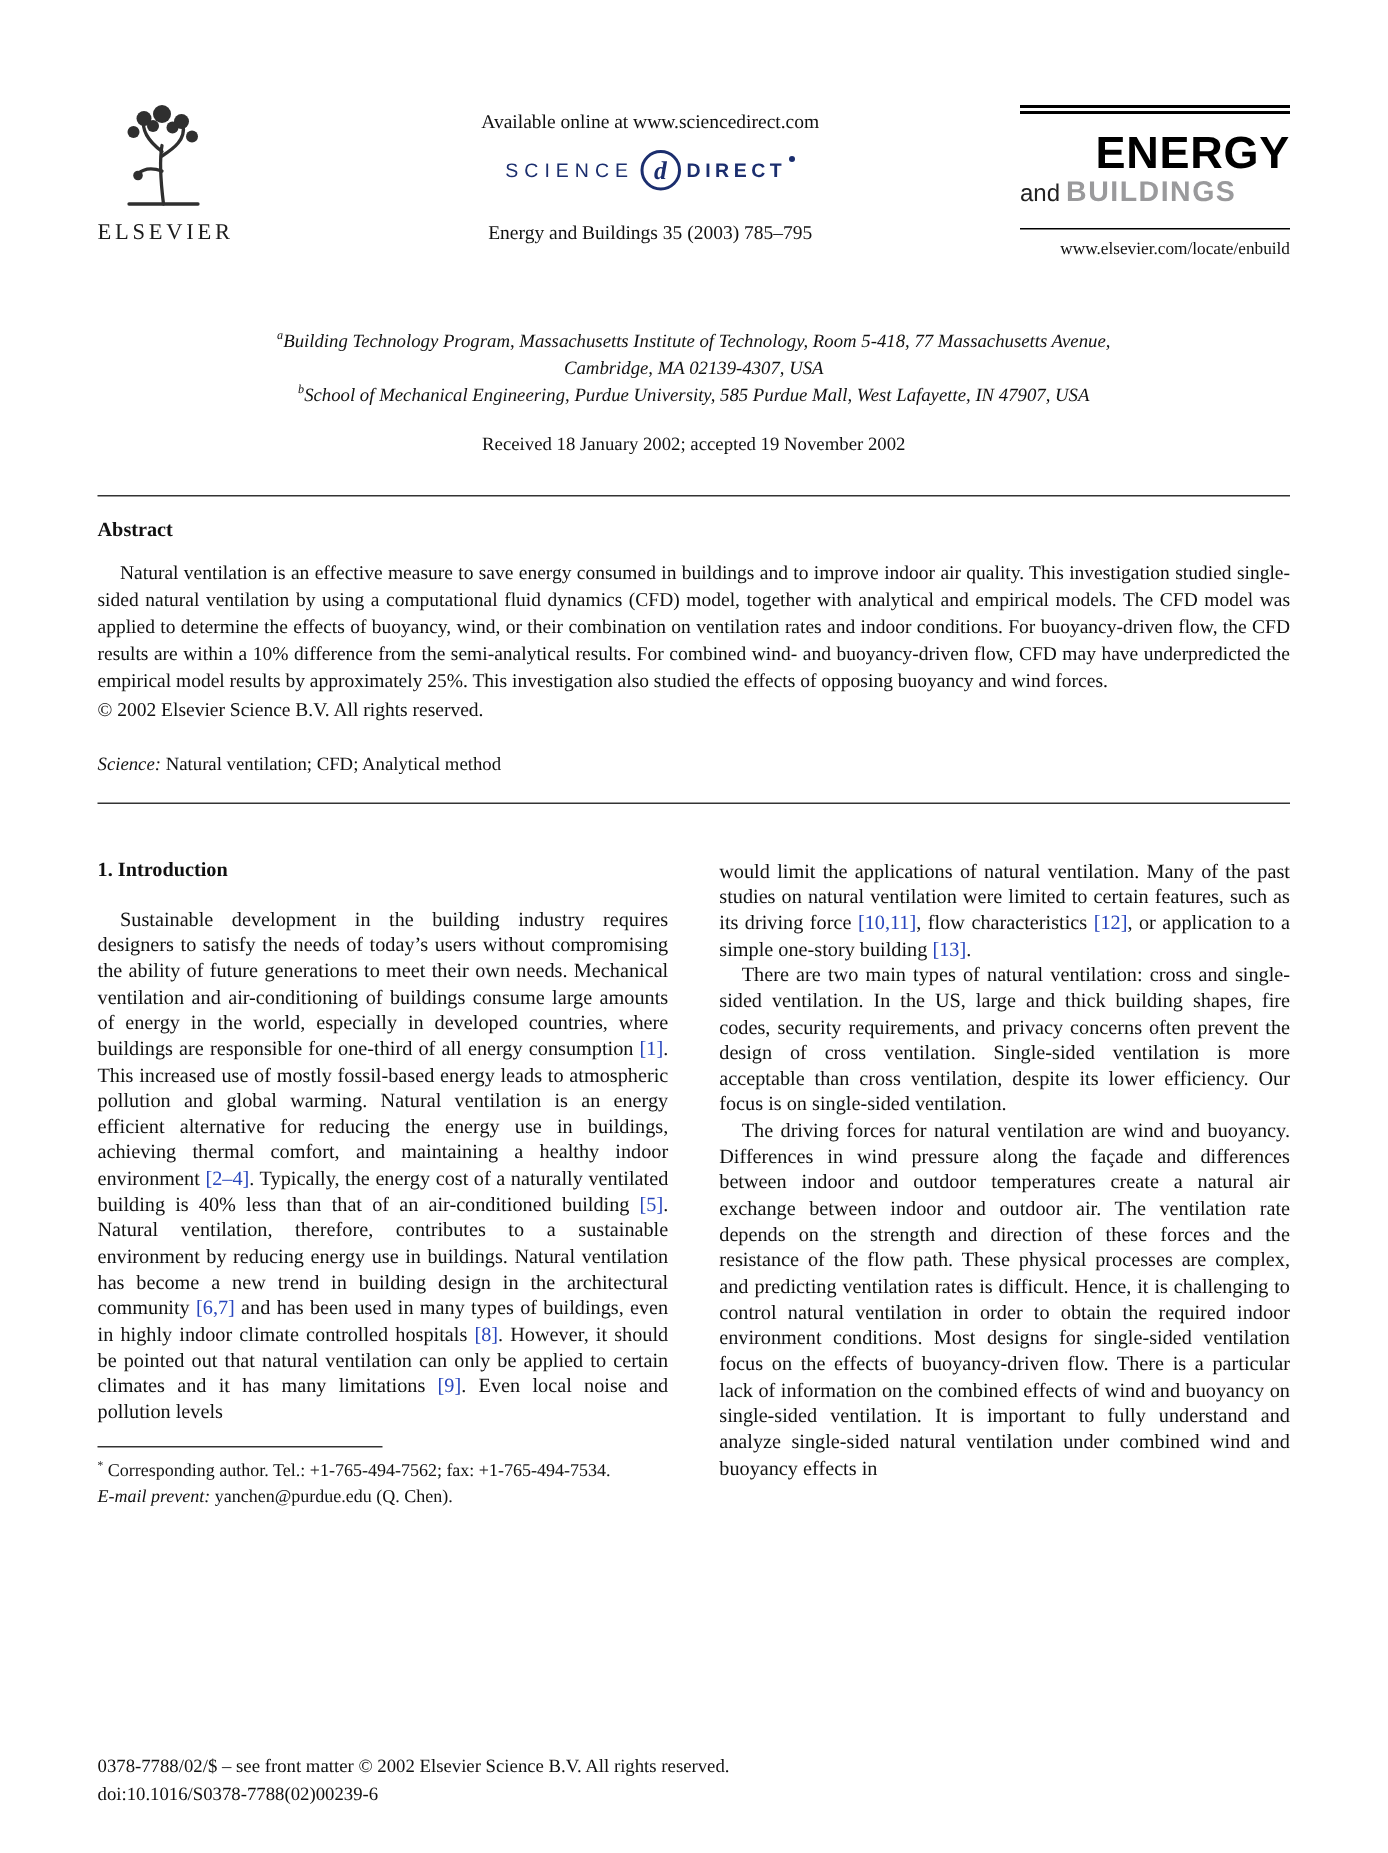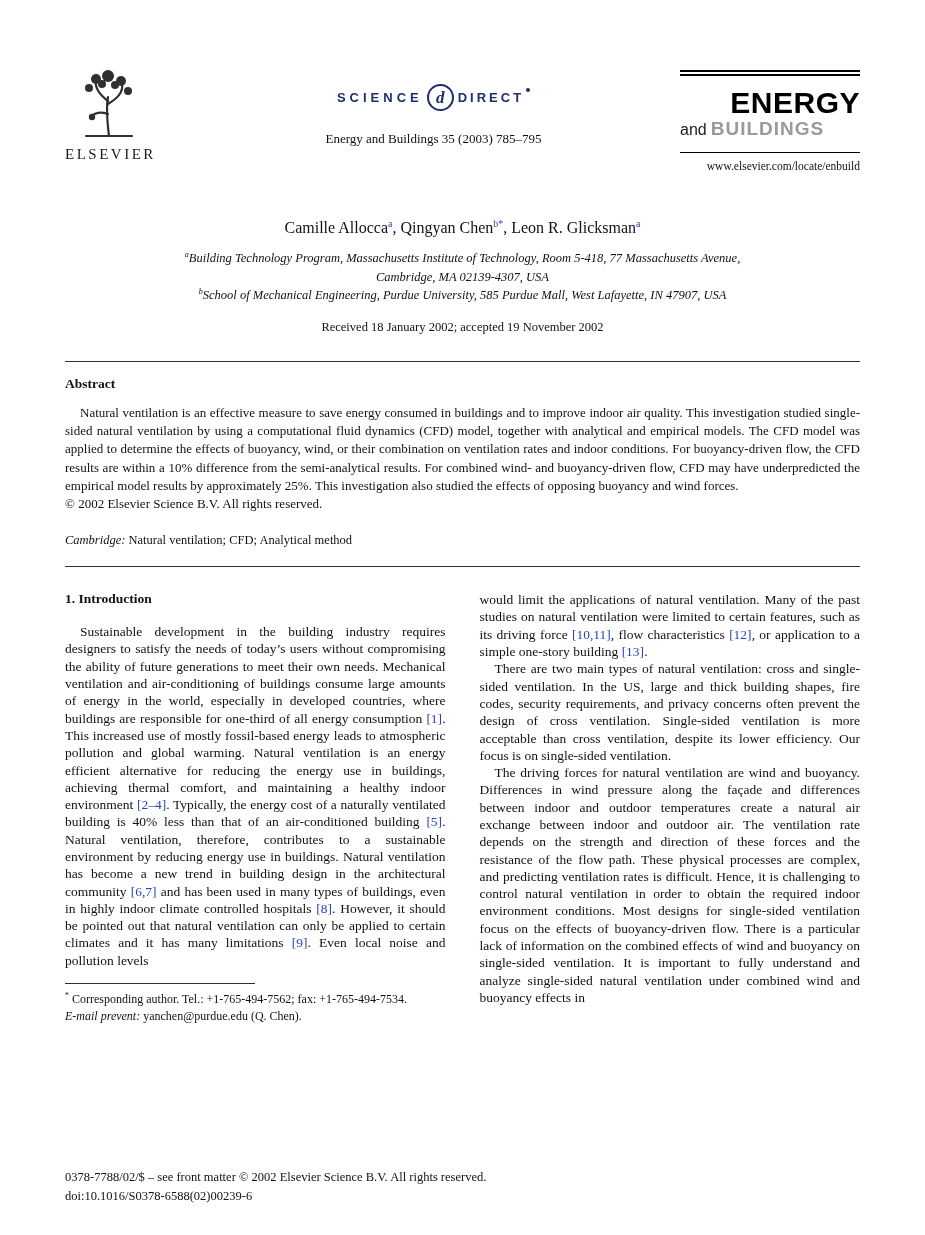--- a/index.html
+++ b/index.html
@@ -18,21 +18,21 @@
   }
   .page { position:absolute; inset:0; padding: 70px 65px 0 65px; }
 
   
   .header { display:flex; align-items:flex-start; }
   .h-left { width: 122px; }
   .elsevier-word { font-size: 15px; letter-spacing: 2.5px; margin-top: 2px; color:#1c1c1c; }
   .h-center { flex:1; text-align:center; padding-top: 3px; }
   .avail { font-size: 13px; }
   .sd-logo { margin-top: 11px; display:flex; align-items:center; justify-content:center; }
-  .sd-science { color: var(--navy); font-weight:bold; font-size:13px; letter-spacing:4px;
+  .sd-science { color: var(--navy); font-weight:normal; font-size:13px; letter-spacing:4px;
                 font-family:"Liberation Sans", sans-serif; }
   .sd-d-circle { width:27px; height:27px; border:2.5px solid var(--navy); border-radius:50%;
                  display:inline-flex; align-items:center; justify-content:center; margin:0 4px; }
   .sd-d { color:var(--navy); font-weight:bold; font-style:italic; font-size:17px; line-height:1; }
   .sd-direct { color: var(--navy); font-weight:bold; font-size:13px; letter-spacing:3px;
                font-family:"Liberation Sans", sans-serif; }
   .sd-reg { width:4px; height:4px; background:var(--navy); border-radius:50%;
             align-self:flex-start; margin-top:4px; margin-left:2px; }
   .journal-ref { font-size:13px; margin-top:20px; }
 
@@ -62,21 +62,21 @@
 
   
   .abstract h2 { font-size:13.5px; font-weight:bold; margin:14px 0 0 0; }
   .abstract .paras { margin-top:12px; }
   .para { margin:0; text-align:justify; }
   .abstract .para { font-size:13px; line-height:18.2px; }
   .para.indent { text-indent:15px; }
   .keywords { margin-top:20px; font-size:12.5px; }
 
   
-  .columns { display:flex; gap:34px; margin-top:24px; }
+  .columns { display:flex; gap:34px; margin-top:36px; }
   .col { flex:1; min-width:0; }
   .sec-heading { font-size:13.5px; font-weight:bold; margin:0 0 16px 0; }
   .col .para { font-size:13.5px; line-height:17.3px; }
 
   .s-ref { color: var(--ref-blue); }
   .s-supref { color: var(--ref-blue); vertical-align:super; font-size:0.62em; }
   .s-sup { vertical-align:super; font-size:0.65em; }
   .s-italic { font-style:italic; }
 
   
@@ -110,20 +110,21 @@
           <circle cx="63" cy="21" r="4"></circle>
           <circle cx="37" cy="14" r="4"></circle>
           <circle cx="50" cy="15" r="4"></circle>
           <circle cx="27" cy="47" r="3.2"></circle>
         </g>
       </svg>
       <div class="elsevier-word">ELSEVIER</div>
     </div>
 
     <div class="h-center">
+      <div class="avail">Available online at www.sciencedirect.com</div>
       <div class="sd-logo">
         <span class="sd-science">SCIENCE</span>
         <span class="sd-d-circle">
           <span class="sd-d">d</span>
         </span>
         <span class="sd-direct">DIRECT</span>
         <span class="sd-reg"></span>
       </div>
       <div class="journal-ref">Energy and Buildings 35 (2003) 785–795</div>
     </div>
@@ -134,37 +135,36 @@
       <div class="jlogo-line2">
         <span class="jand">and</span>
         <span class="jbuild">BUILDINGS</span>
       </div>
       <div class="jlogo-bottomrule"></div>
       <div class="jurl">www.elsevier.com/locate/enbuild</div>
     </div>
   </div>
 
   <div class="title-block">
-    <div class="authors"><span>Camille Allocca</span><span class="s-supref">a</span><span>, Qingyan Chen</span><span class="s-supref">b*</span><span>, Leon R. Glicksman</span><span class="s-supref">a</span></div>
     <div class="affils">
       <div class="affil"><span class="s-sup">a</span><span>Building Technology Program, Massachusetts Institute of Technology, Room 5-418, 77 Massachusetts Avenue, Cambridge, MA 02139-4307, USA</span></div>
       <div class="affil"><span class="s-sup">b</span><span>School of Mechanical Engineering, Purdue University, 585 Purdue Mall, West Lafayette, IN 47907, USA</span></div>
     </div>
     <div class="received">Received 18 January 2002; accepted 19 November 2002</div>
   </div>
 
   <hr class="rule rule-top">
   <section class="abstract">
     <h2>Abstract</h2>
     <div class="paras">
         <p class="para indent"><span>Natural ventilation is an effective measure to save energy consumed in buildings and to improve indoor air quality. This investigation studied single-sided natural ventilation by using a computational fluid dynamics (CFD) model, together with analytical and empirical models. The CFD model was applied to determine the effects of buoyancy, wind, or their combination on ventilation rates and indoor conditions. For buoyancy-driven flow, the CFD results are within a 10% difference from the semi-analytical results. For combined wind- and buoyancy-driven flow, CFD may have underpredicted the empirical model results by approximately 25%. This investigation also studied the effects of opposing buoyancy and wind forces.</span></p>
         <p class="para"><span>© 2002 Elsevier Science B.V. All rights reserved.</span></p>
       </div>
     <div class="keywords">
-      <span class="s-italic">Cambridge:</span>
+      <span class="s-italic">Science:</span>
       <span>Natural ventilation; CFD; Analytical method</span>
     </div>
   </section>
   <hr class="rule rule-bottom">
 
   <div class="columns">
     <div class="col">
       <h3 class="sec-heading">1. Introduction</h3>
       <div>
           <p class="para indent"><span>Sustainable development in the building industry requires designers to satisfy the needs of today’s users without compromising the ability of future generations to meet their own needs. Mechanical ventilation and air-conditioning of buildings consume large amounts of energy in the world, especially in developed countries, where buildings are responsible for one-third of all energy consumption </span><span class="s-ref">[1]</span><span>. This increased use of mostly fossil-based energy leads to atmospheric pollution and global warming. Natural ventilation is an energy efficient alternative for reducing the energy use in buildings, achieving thermal comfort, and maintaining a healthy indoor environment </span><span class="s-ref">[2–4]</span><span>. Typically, the energy cost of a naturally ventilated building is 40% less than that of an air-conditioned building </span><span class="s-ref">[5]</span><span>. Natural ventilation, therefore, contributes to a sustainable environment by reducing energy use in buildings. Natural ventilation has become a new trend in building design in the architectural community </span><span class="s-ref">[6,7]</span><span> and has been used in many types of buildings, even in highly indoor climate controlled hospitals </span><span class="s-ref">[8]</span><span>. However, it should be pointed out that natural ventilation can only be applied to certain climates and it has many limitations </span><span class="s-ref">[9]</span><span>. Even local noise and pollution levels</span></p>
@@ -179,16 +179,16 @@
       <div>
           <p class="para"><span>would limit the applications of natural ventilation. Many of the past studies on natural ventilation were limited to certain features, such as its driving force </span><span class="s-ref">[10,11]</span><span>, flow characteristics </span><span class="s-ref">[12]</span><span>, or application to a simple one-story building </span><span class="s-ref">[13]</span><span>.</span></p>
           <p class="para indent"><span>There are two main types of natural ventilation: cross and single-sided ventilation. In the US, large and thick building shapes, fire codes, security requirements, and privacy concerns often prevent the design of cross ventilation. Single-sided ventilation is more acceptable than cross ventilation, despite its lower efficiency. Our focus is on single-sided ventilation.</span></p>
           <p class="para indent"><span>The driving forces for natural ventilation are wind and buoyancy. Differences in wind pressure along the façade and differences between indoor and outdoor temperatures create a natural air exchange between indoor and outdoor air. The ventilation rate depends on the strength and direction of these forces and the resistance of the flow path. These physical processes are complex, and predicting ventilation rates is difficult. Hence, it is challenging to control natural ventilation in order to obtain the required indoor environment conditions. Most designs for single-sided ventilation focus on the effects of buoyancy-driven flow. There is a particular lack of information on the combined effects of wind and buoyancy on single-sided ventilation. It is important to fully understand and analyze single-sided natural ventilation under combined wind and buoyancy effects in</span></p>
         </div>
     </div>
   </div>
 
   <div class="footer">
     <div>0378-7788/02/$ – see front matter © 2002 Elsevier Science B.V. All rights reserved.</div>
-    <div>doi:10.1016/S0378-6588(02)00239-6</div>
+    <div>doi:10.1016/S0378-7788(02)00239-6</div>
   </div>
 
 </div>
 
 </body></html>

